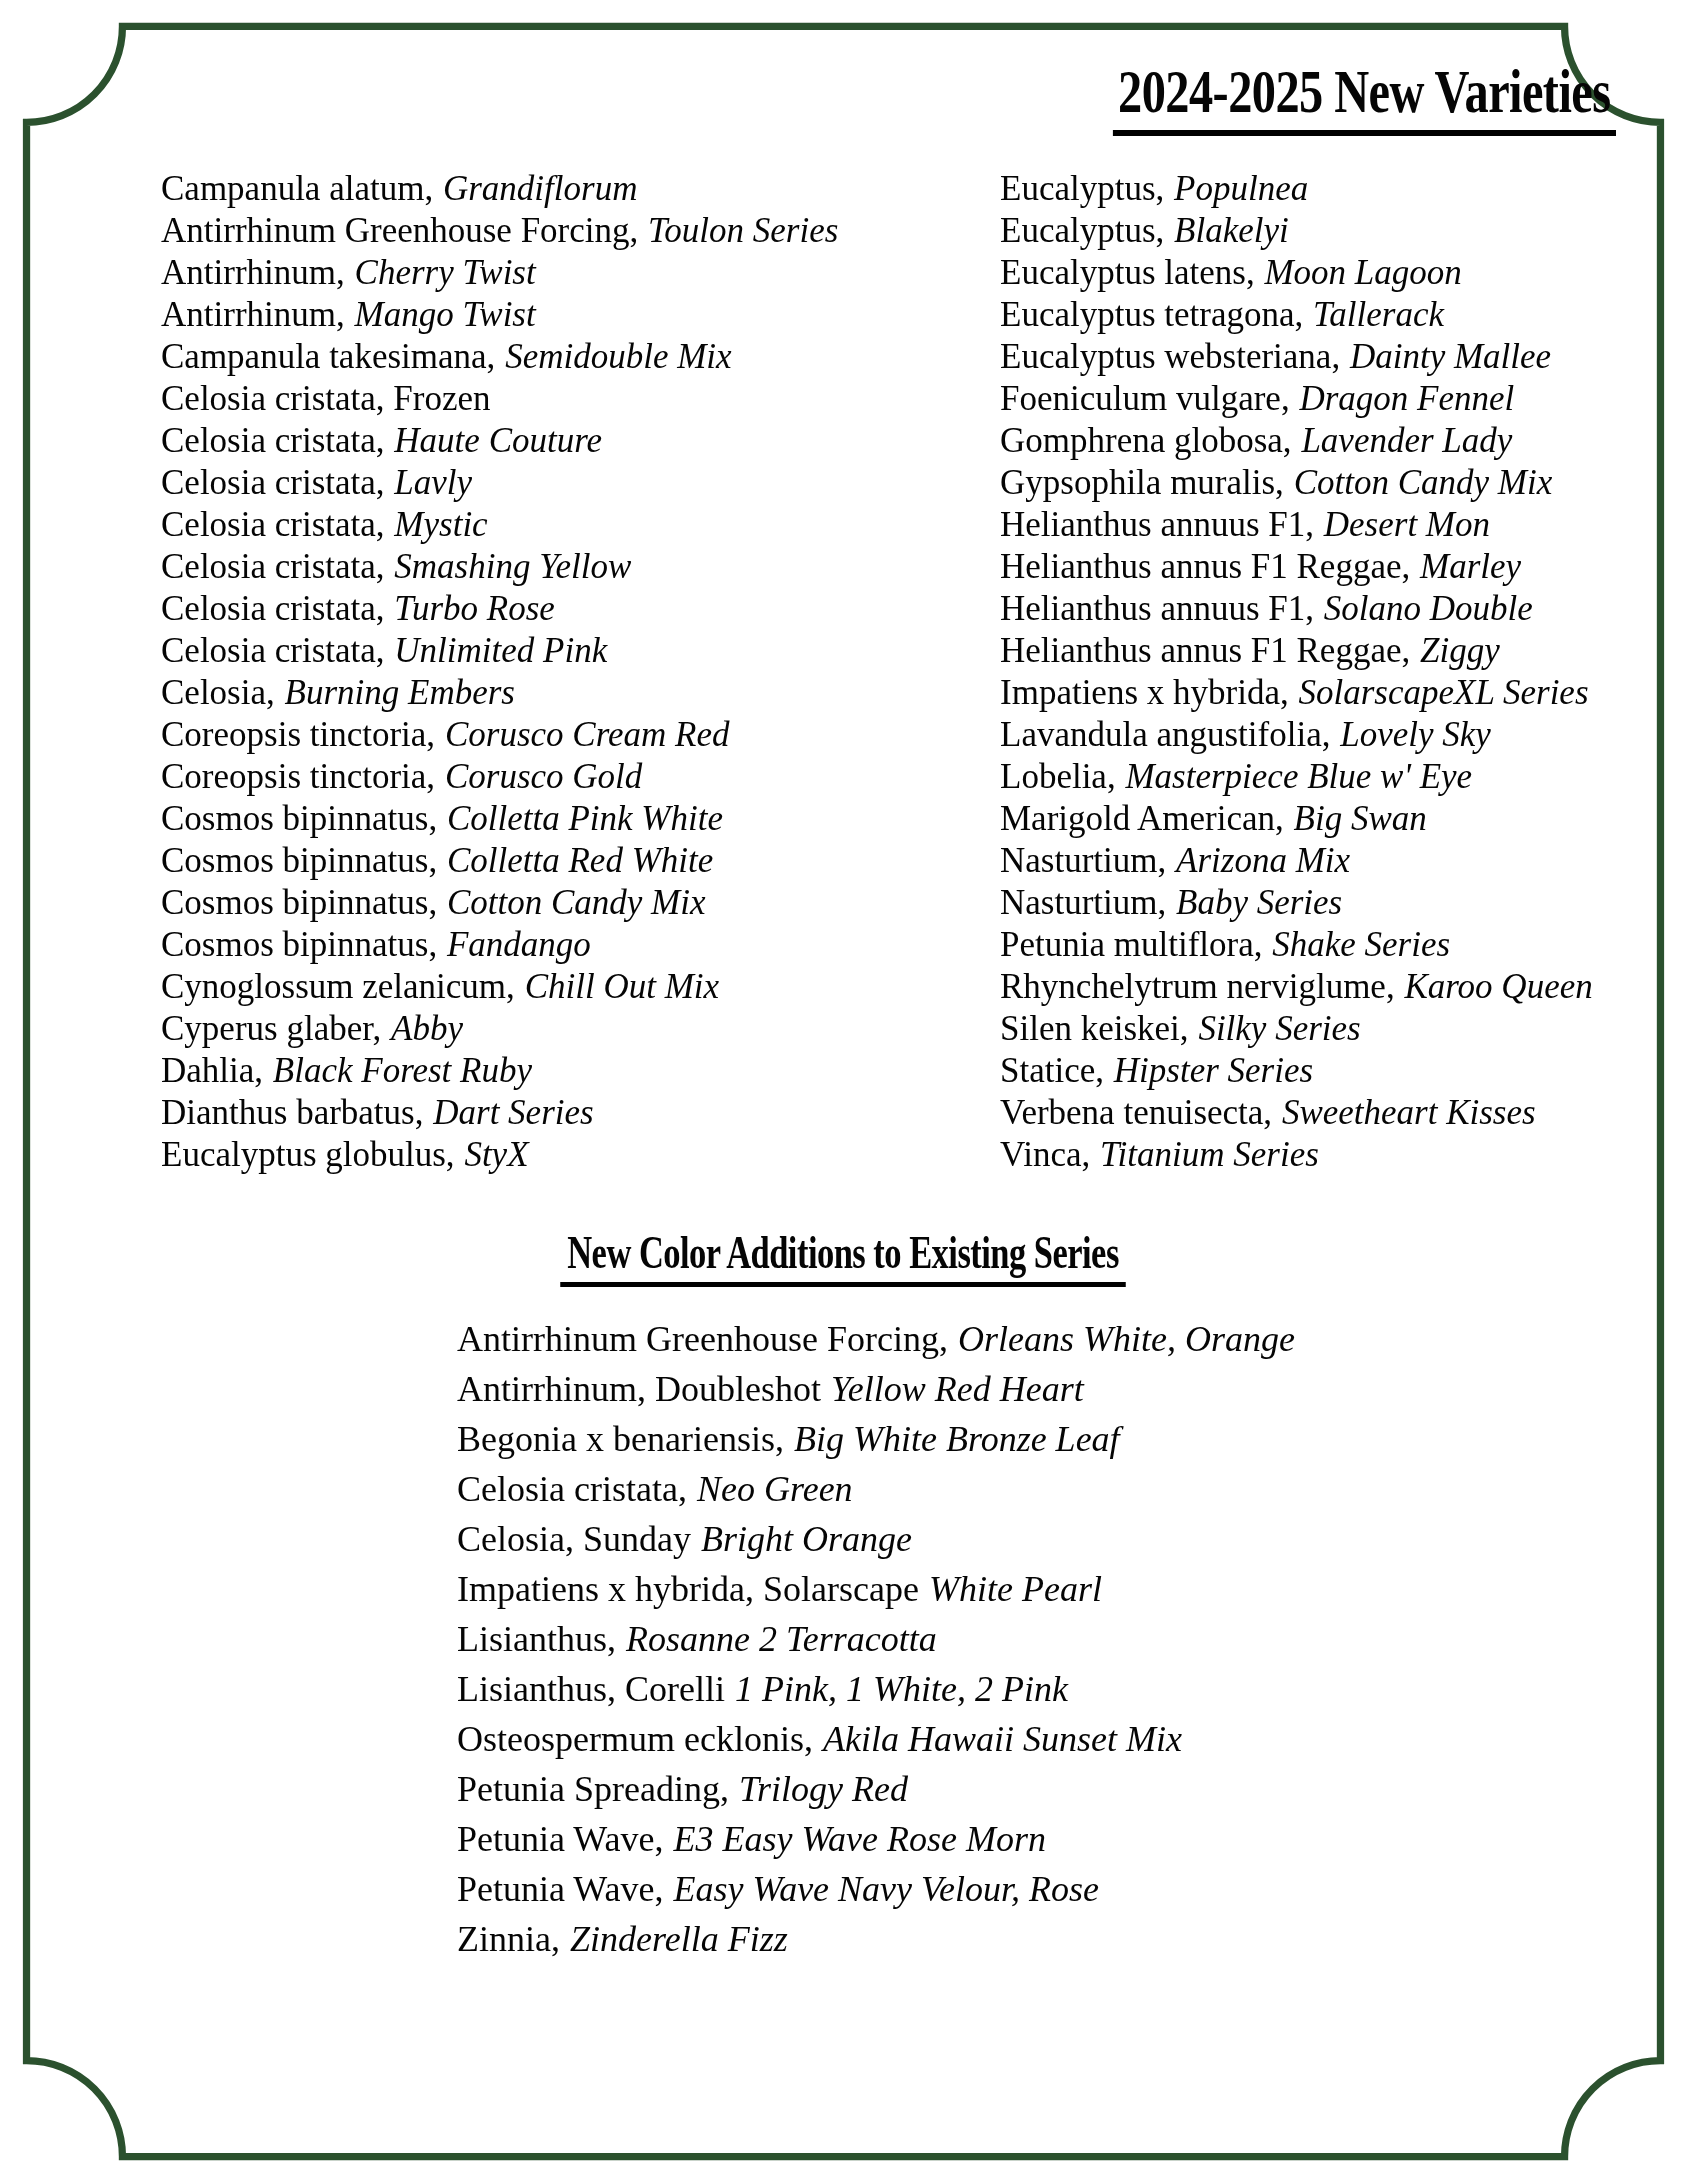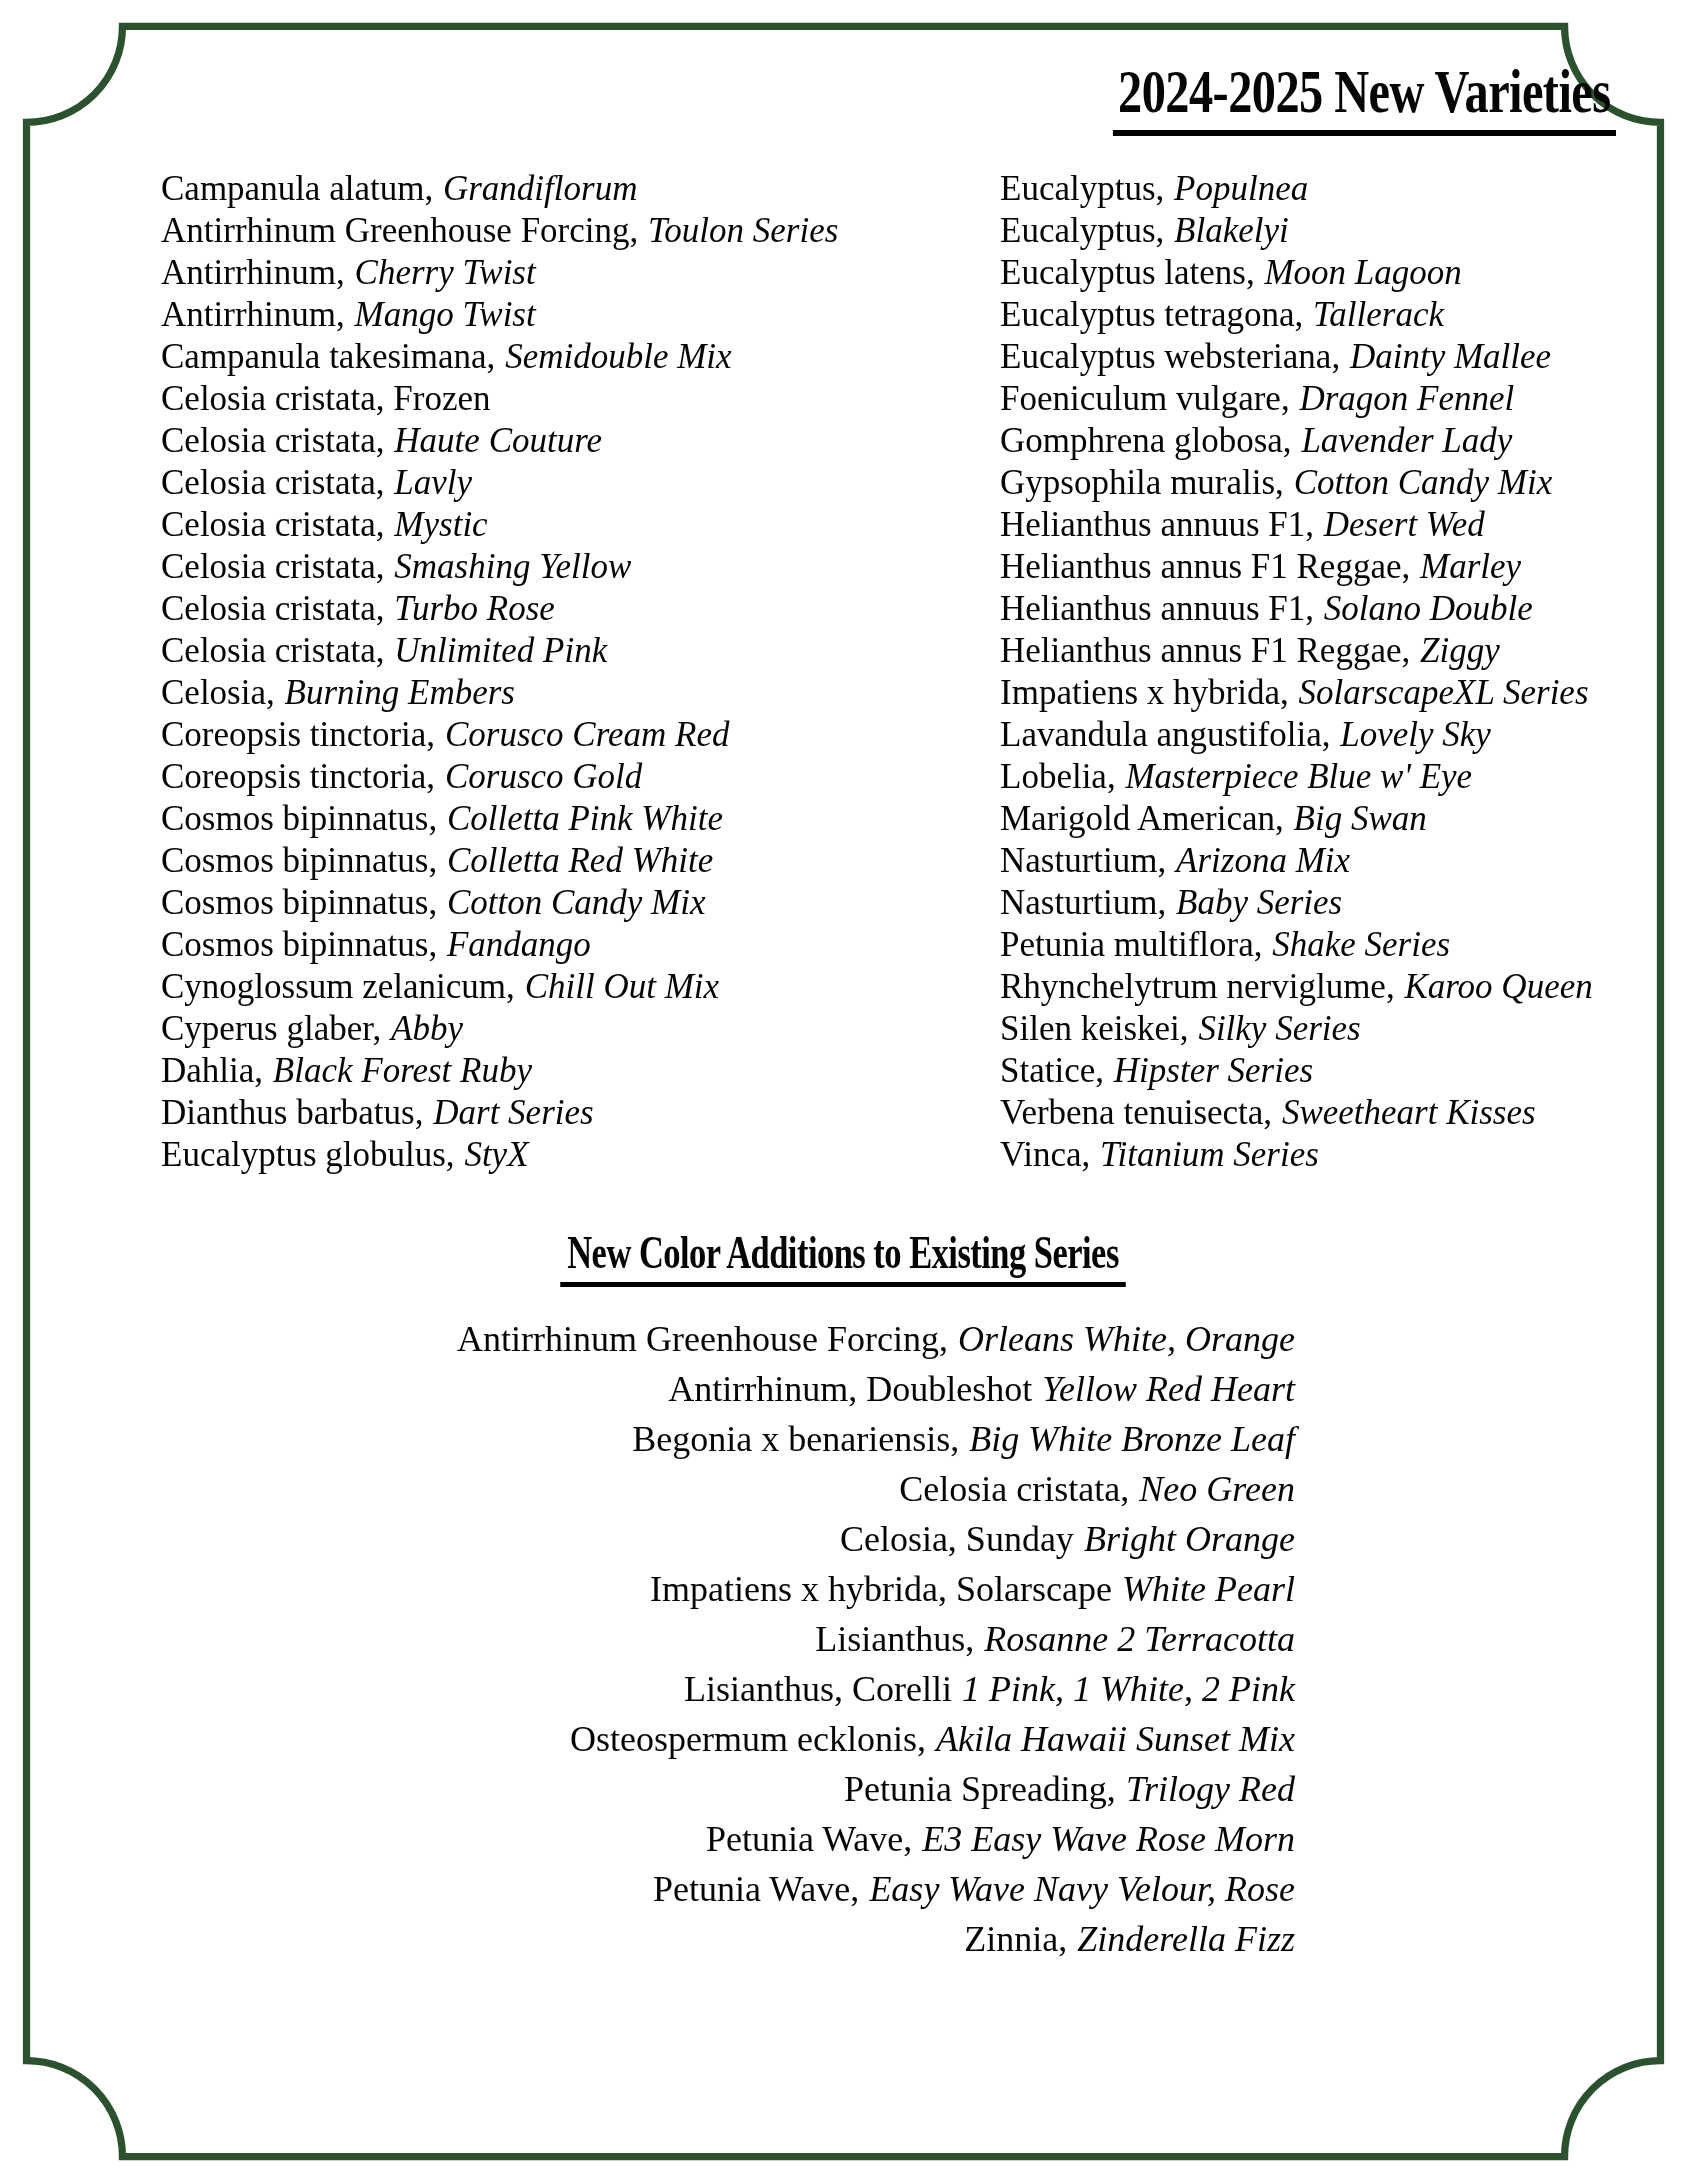--- a/index.html
+++ b/index.html
@@ -71,21 +71,20 @@
     line-height: 42px;
     white-space: nowrap;
   }
   .col-left  { left: 161px;  top: 168px; }
   .col-right { left: 1000px; top: 168px; }
   .col-additions {
     left: 457px;
     top: 1314px;
     line-height: 50px;
     font-size: 36px;
-    text-align: right;
   }
   .variety {
     font-style: italic;
     margin-left: 0.28em;
   }
 </style>
 </head>
 <body>
 
 <div class="page">
@@ -158,21 +157,21 @@
       <div class="line"><span class="plant">Eucalyptus tetragona,</span><span class="variety">Tallerack</span></div>
 
       <div class="line"><span class="plant">Eucalyptus websteriana,</span><span class="variety">Dainty Mallee</span></div>
 
       <div class="line"><span class="plant">Foeniculum vulgare,</span><span class="variety">Dragon Fennel</span></div>
 
       <div class="line"><span class="plant">Gomphrena globosa,</span><span class="variety">Lavender Lady</span></div>
 
       <div class="line"><span class="plant">Gypsophila muralis,</span><span class="variety">Cotton Candy Mix</span></div>
 
-      <div class="line"><span class="plant">Helianthus annuus F1,</span><span class="variety">Desert Wed</span></div>
+      <div class="line"><span class="plant">Helianthus annuus F1,</span><span class="variety">Desert Mon</span></div>
 
       <div class="line"><span class="plant">Helianthus annus F1 Reggae,</span><span class="variety">Marley</span></div>
 
       <div class="line"><span class="plant">Helianthus annuus F1,</span><span class="variety">Solano Double</span></div>
 
       <div class="line"><span class="plant">Helianthus annus F1 Reggae,</span><span class="variety">Ziggy</span></div>
 
       <div class="line"><span class="plant">Impatiens x hybrida,</span><span class="variety">SolarscapeXL Series</span></div>
 
       <div class="line"><span class="plant">Lavandula angustifolia,</span><span class="variety">Lovely Sky</span></div>

